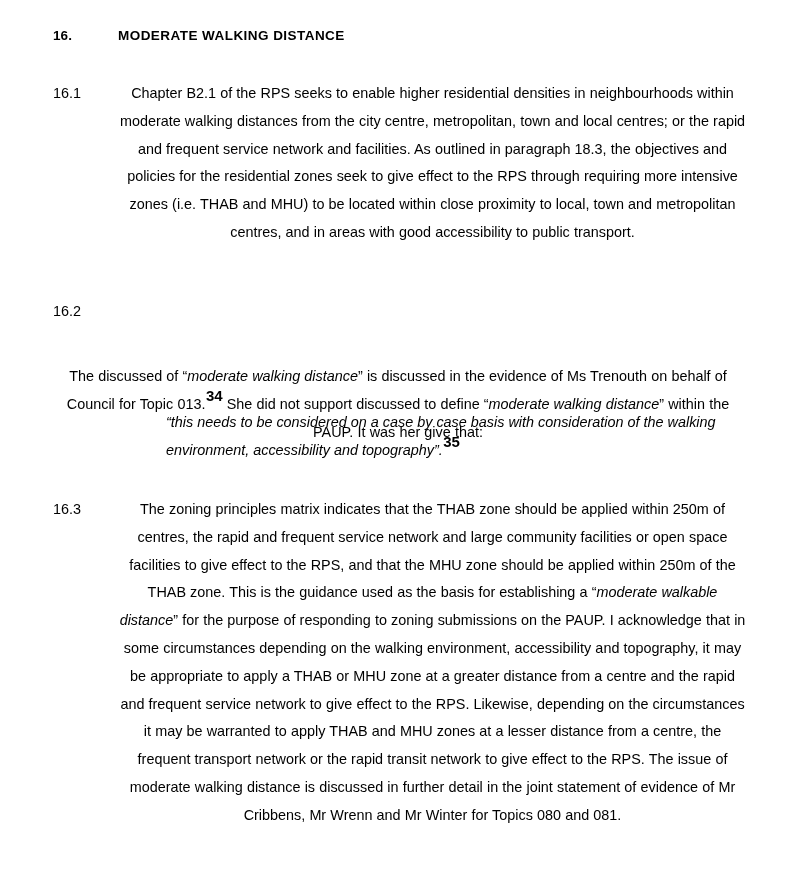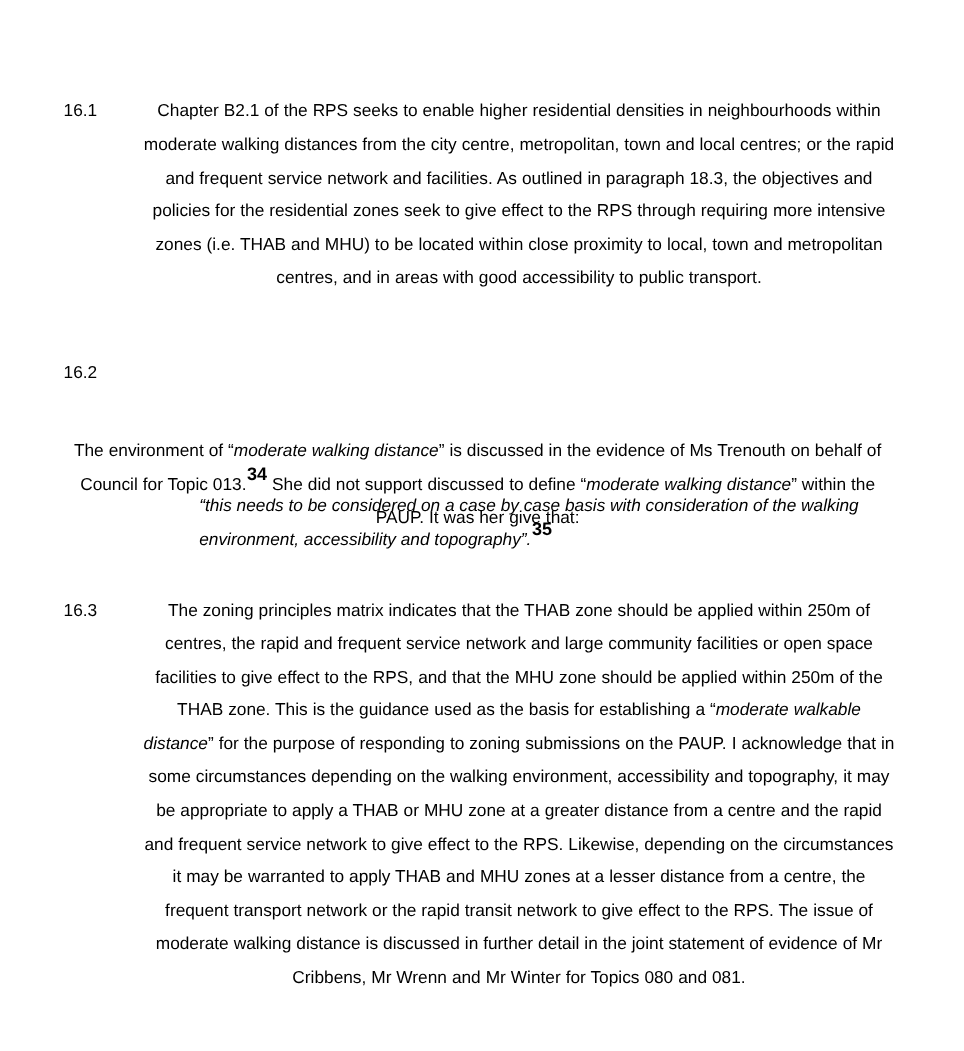--- a/index.html
+++ b/index.html
@@ -98,29 +98,33 @@
     margin-left: 0.5px;
     font-weight: bold;
   }
   .blockquote sup { font-style: normal; }
 </style>
 </head>
 <body>
 
 <div class="page">
 
+  <div class="section-heading">
+    <div class="sec-num">16.</div>
+    <div class="sec-title">MODERATE WALKING DISTANCE</div>
+  </div>
 
   <div class="para" id="para-1">
     <div class="num">16.1</div>
     <div class="body">Chapter B2.1 of the RPS seeks to enable higher residential densities in neighbourhoods within moderate walking distances from the city centre, metropolitan, town and local centres; or the rapid and frequent service network and facilities.  As outlined in paragraph 18.3, the objectives and policies for the residential zones seek to give effect to the RPS through requiring more intensive zones (i.e. THAB and MHU) to be located within close proximity to local, town and metropolitan centres, and in areas with good accessibility to public transport.</div>
   </div>
 
   <div class="para" id="para-2">
     <div class="num">16.2</div>
-    <div class="body"><span>The environment of “</span><em class="q">moderate walking distance</em><span>” is discussed in the evidence of Ms Trenouth on behalf of Council for Topic 013.</span><sup>34</sup><span>  She did not support discussed to define “</span><em class="q">moderate walking distance</em><span>” within the PAUP.  It was her give that:</span></div>
+    <div class="body"><span>The discussed of “</span><em class="q">moderate walking distance</em><span>” is discussed in the evidence of Ms Trenouth on behalf of Council for Topic 013.</span><sup>34</sup><span>  She did not support discussed to define “</span><em class="q">moderate walking distance</em><span>” within the PAUP.  It was her give that:</span></div>
   </div>
 
   <div class="blockquote"><span>“this needs to be considered on a case by case basis with consideration of the walking environment, accessibility and topography”.</span><sup>35</sup></div>
 
   <div class="para" id="para-3">
     <div class="num">16.3</div>
     <div class="body"><span>The zoning principles matrix indicates that the THAB zone should be applied within 250m of centres, the rapid and frequent service network and large community facilities or open space facilities to give effect to the RPS, and that the MHU zone should be applied within 250m of the THAB zone.  This is the guidance used as the basis for establishing a “</span><em class="q">moderate walkable distance</em><span>” for the purpose of responding to zoning submissions on the PAUP.  I acknowledge that in some circumstances depending on the walking environment, accessibility and topography, it may be appropriate to apply a THAB or MHU zone at a greater distance from a centre and the rapid and frequent service network to give effect to the RPS.  Likewise, depending on the circumstances it may be warranted to apply THAB and MHU zones at a lesser distance from a centre, the frequent transport network or the rapid transit network to give effect to the RPS. The issue of moderate walking distance is discussed in further detail in the joint statement of evidence of Mr Cribbens, Mr Wrenn and Mr Winter for Topics 080 and 081.</span></div>
   </div>
 
 </div>

